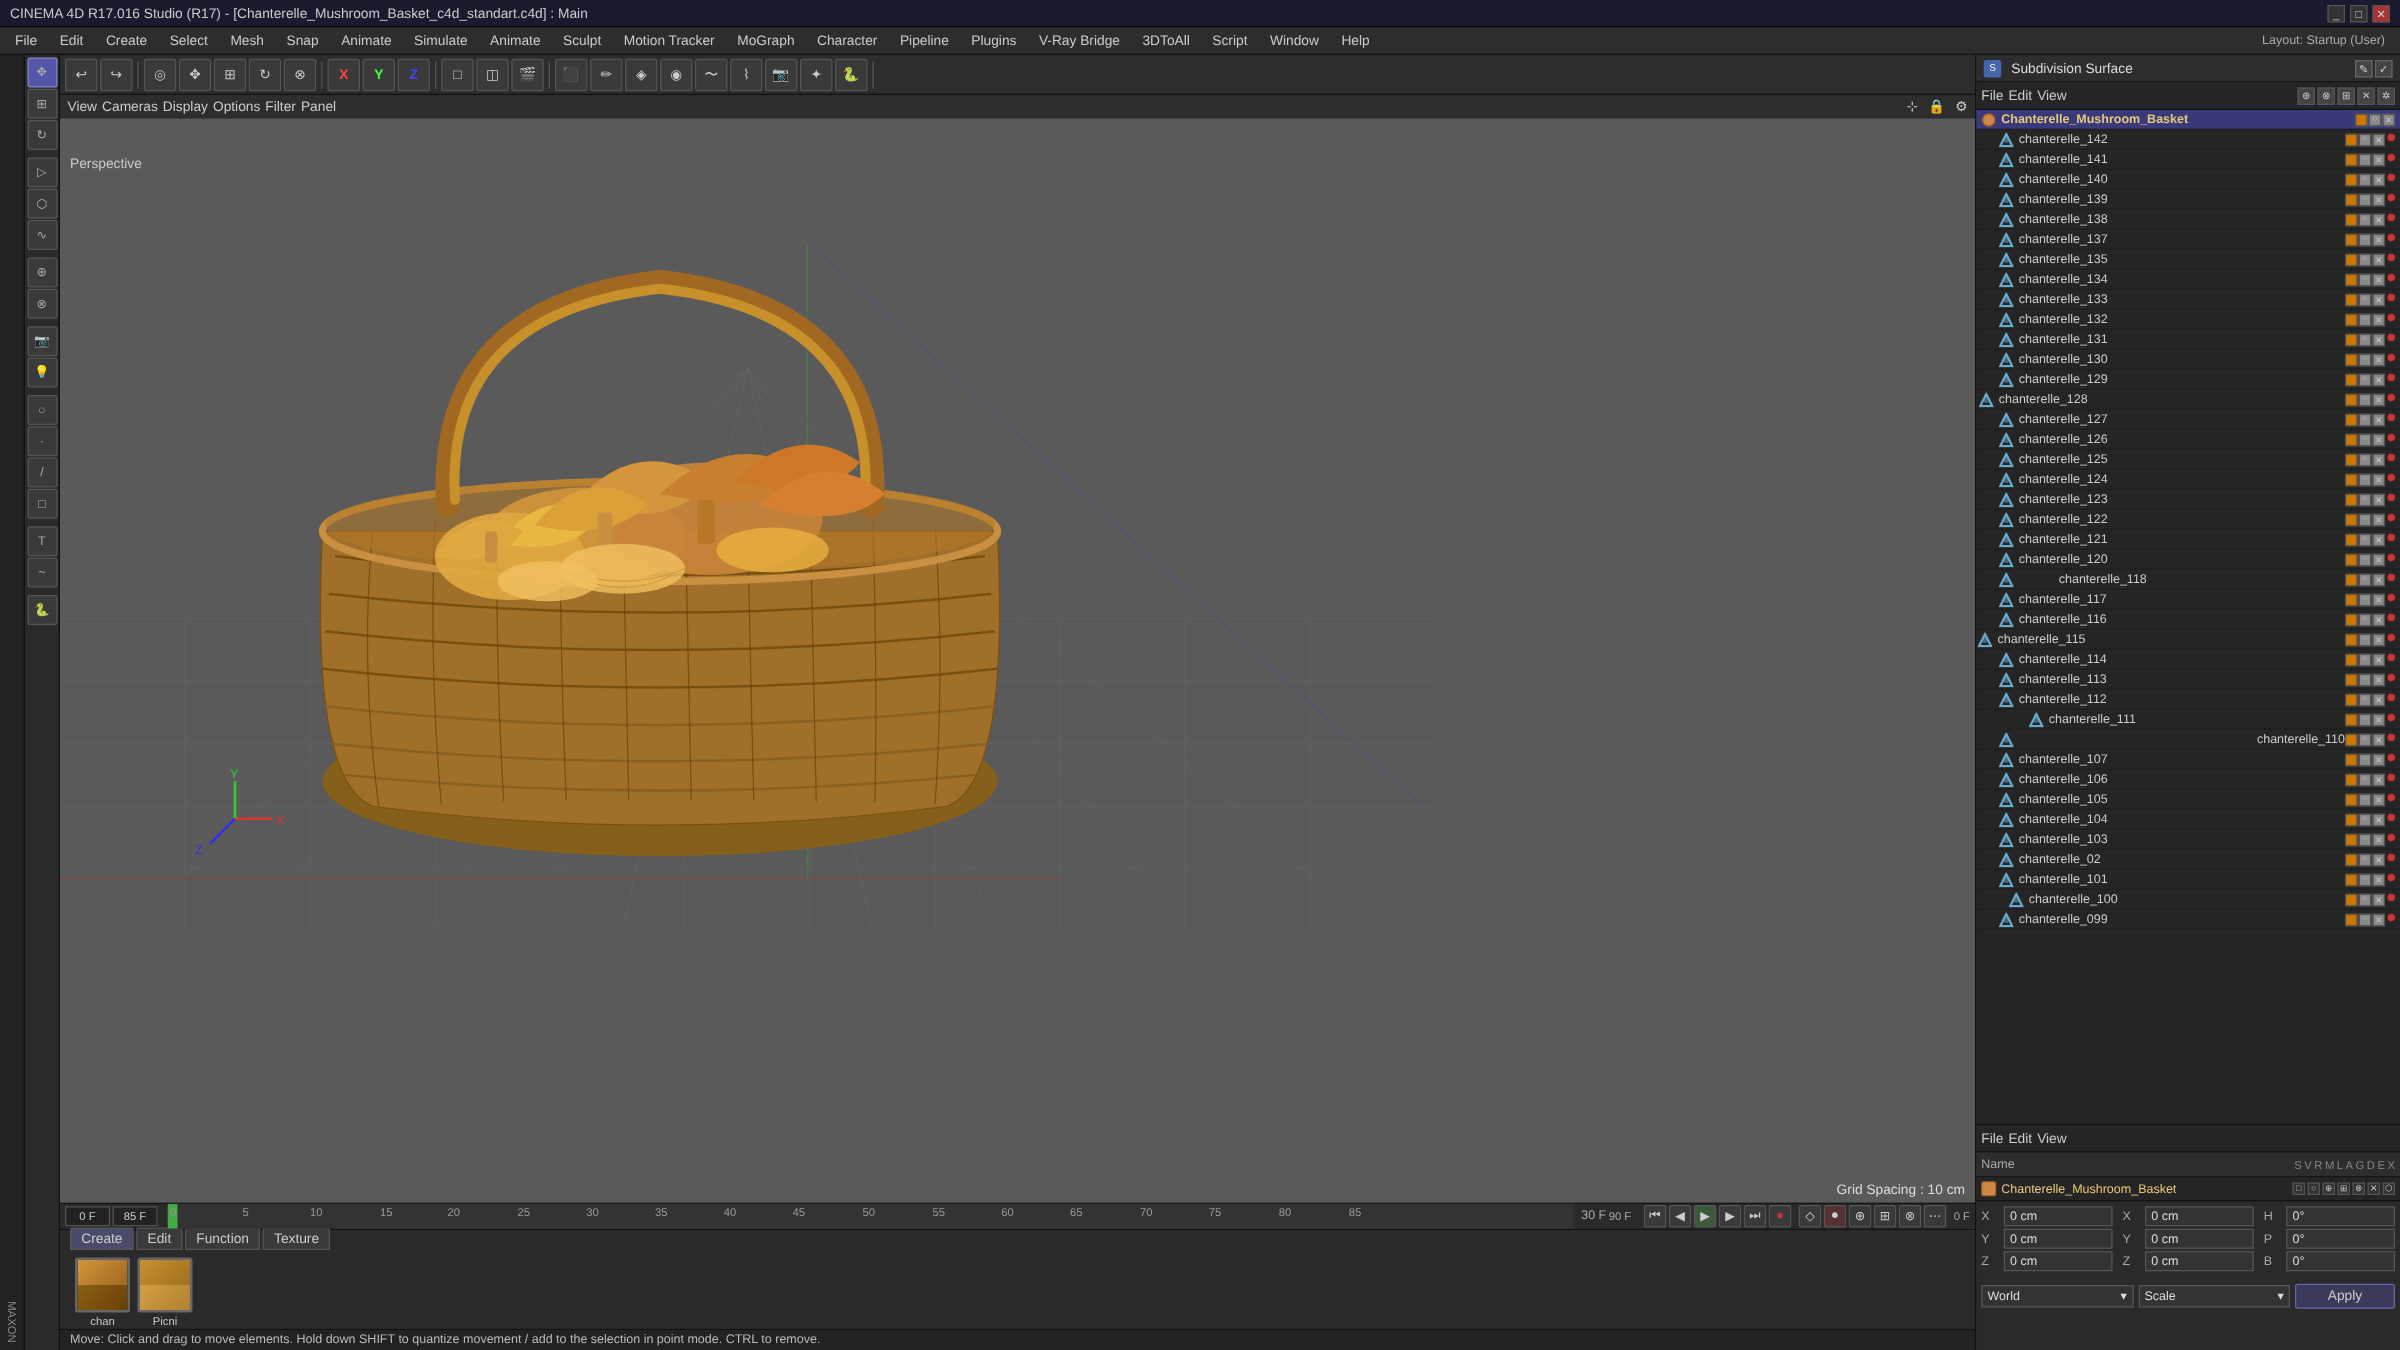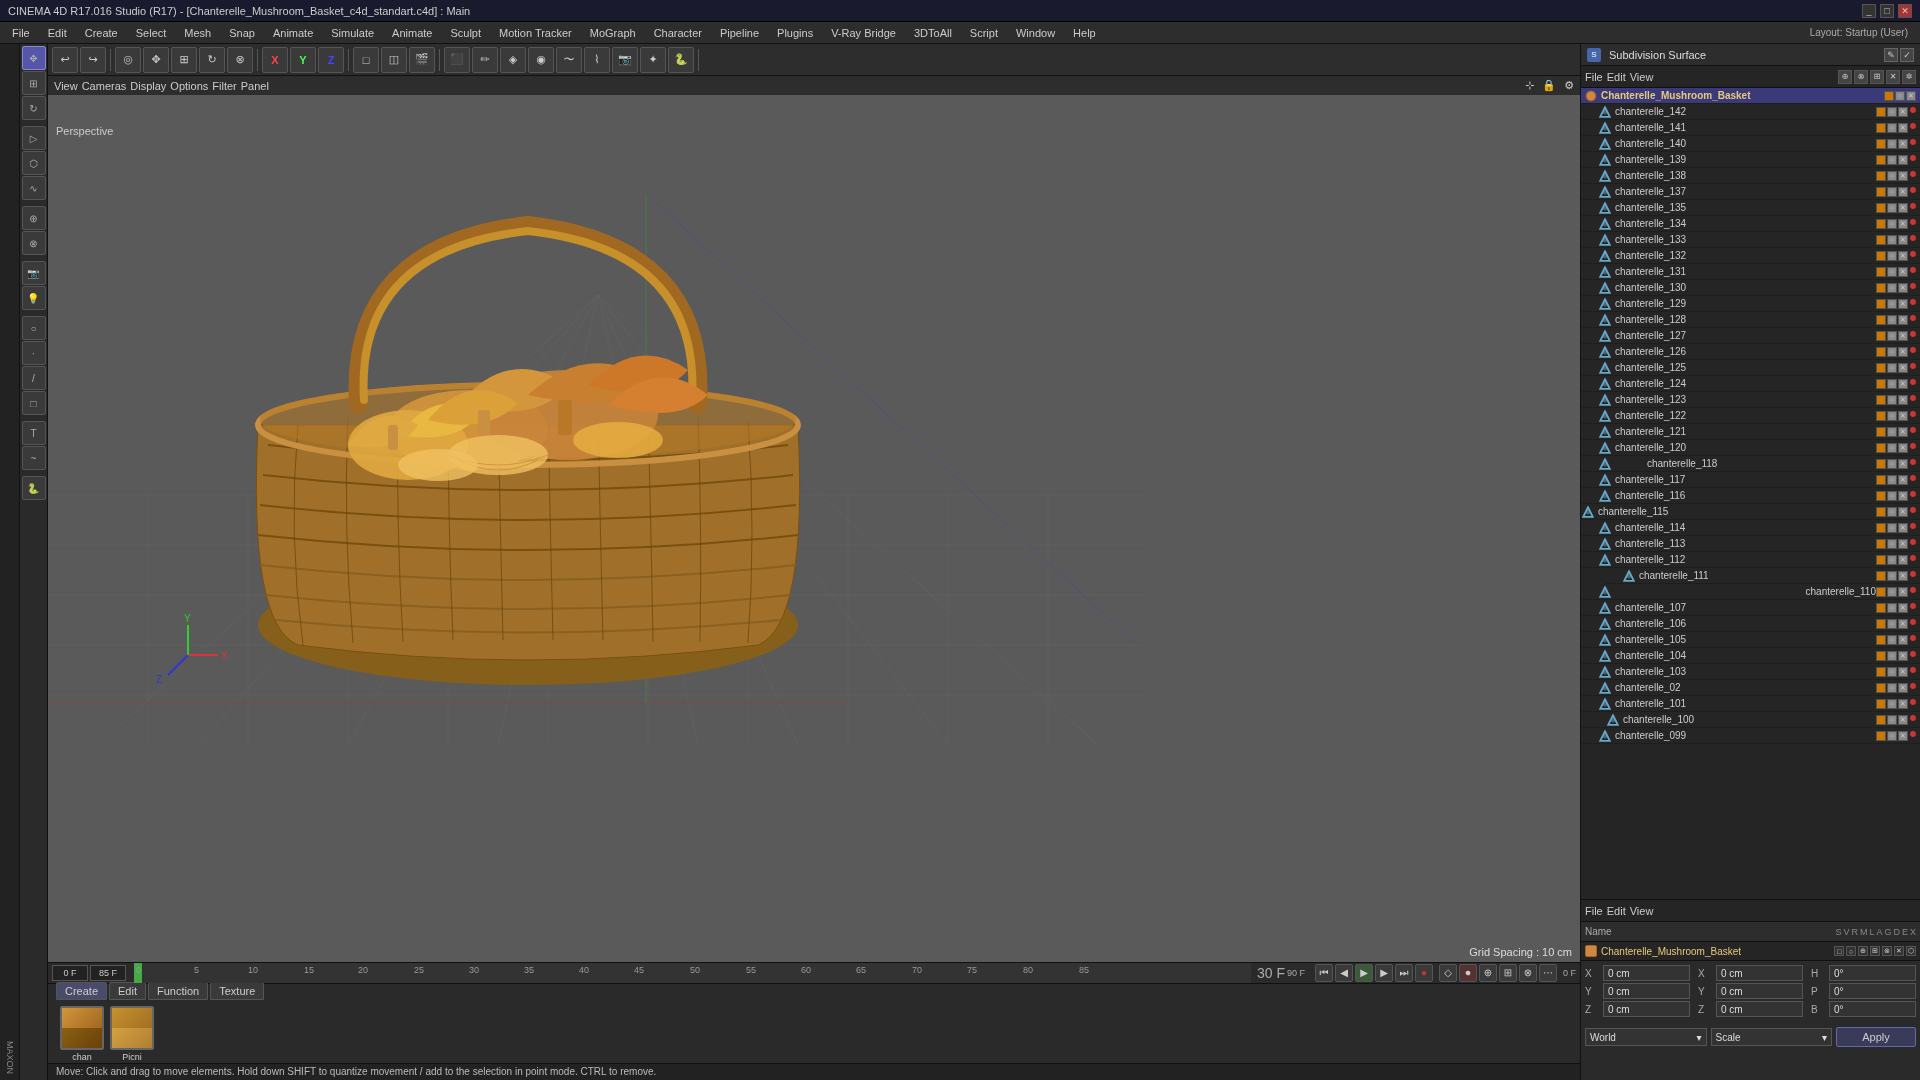--- a/index.html
+++ b/index.html
@@ -649,21 +649,21 @@
           <div class="tl-tick-label" style="left:612px;text-align:right;">55</div>
           <div class="tl-tick-label" style="left:667px;">60</div>
           <div class="tl-tick-label" style="left:722px;">65</div>
           <div class="tl-tick-label" style="left:778px;">70</div>
           <div class="tl-tick-label" style="left:833px;">75</div>
           <div class="tl-tick-label" style="left:889px;">80</div>
           <div class="tl-tick-label" style="left:945px;">85</div>
         </div>
 
         <div style="display:flex; align-items:center; gap:2px; margin: 0 4px;">
-          <span style="font-size:14px; color:#aaa;">30 F</span>
+          <span style="font-size:10px; color:#aaa;">30 F</span>
           <span style="font-size:9px; color:#aaa;">90 F</span>
         </div>
 
         <div id="tl-playback">
           <div class="tl-btn">⏮</div>
           <div class="tl-btn">◀</div>
           <div class="tl-btn" style="background:#3a5a3a;">▶</div>
           <div class="tl-btn">▶</div>
           <div class="tl-btn">⏭</div>
           <div class="tl-btn" style="color:#cc3333;">●</div>
@@ -920,21 +920,21 @@
         <circle cx="5" cy="5" r="2" fill="#66aacc" opacity="0.5"></circle>
       </svg>
       <span class="obj-name">chanterelle_129</span>
       <div class="obj-controls">
         <div class="obj-ctrl orange-sq" style="width:10px;height:10px;"></div>
         <div class="obj-ctrl" style="width:10px;height:10px;background:#888;font-size:7px;display:flex;align-items:center;justify-content:center;">○</div>
         <div class="obj-ctrl" style="width:10px;height:10px;background:#888;font-size:7px;display:flex;align-items:center;justify-content:center;">✕</div>
         <div style="width:6px;height:6px;background:#cc3333;border-radius:50%;margin-left:1px;"></div>
       </div>
     </div>
-            <div class="obj-item" style="padding-left: 18px;">
+            <div class="obj-item" style="padding-left: 2px;">
       <svg class="obj-icon" viewBox="0 0 10 10">
         <polygon points="5,1 9,9 1,9" fill="none" stroke="#66aacc" stroke-width="1.5"></polygon>
         <circle cx="5" cy="5" r="2" fill="#66aacc" opacity="0.5"></circle>
       </svg>
       <span class="obj-name">chanterelle_128</span>
       <div class="obj-controls">
         <div class="obj-ctrl orange-sq" style="width:10px;height:10px;"></div>
         <div class="obj-ctrl" style="width:10px;height:10px;background:#888;font-size:7px;display:flex;align-items:center;justify-content:center;">○</div>
         <div class="obj-ctrl" style="width:10px;height:10px;background:#888;font-size:7px;display:flex;align-items:center;justify-content:center;">✕</div>
         <div style="width:6px;height:6px;background:#cc3333;border-radius:50%;margin-left:1px;"></div>

